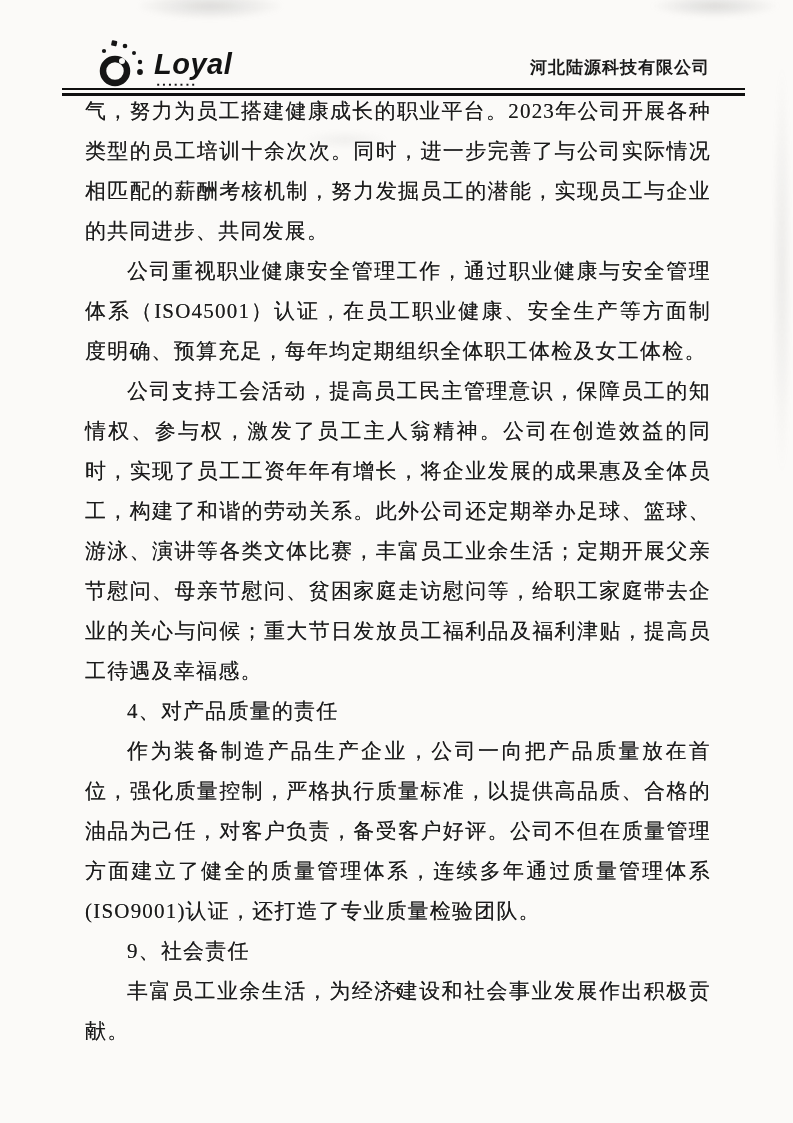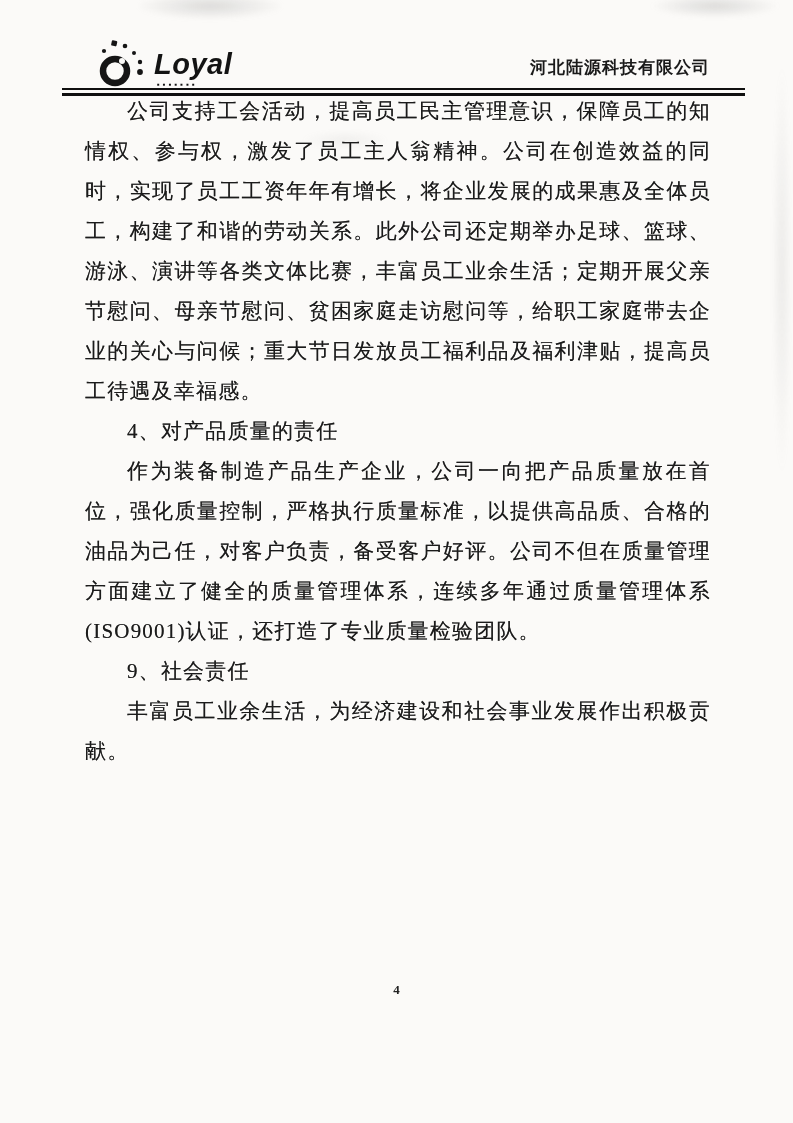--- a/index.html
+++ b/index.html
@@ -100,20 +100,22 @@
       <span class="logo-brand">Loyal</span>
       <span class="logo-subtext">▪▪▪▪▪▪▪</span>
     </div>
   </div>
 
   <div class="company">河北陆源科技有限公司</div>
 
   <div class="rule"></div>
 
   <div class="content">
+    <p class="no-indent">气，努力为员工搭建健康成长的职业平台。2023年公司开展各种类型的员工培训十余次次。同时，进一步完善了与公司实际情况相匹配的薪酬考核机制，努力发掘员工的潜能，实现员工与企业的共同进步、共同发展。</p>
+    <p>公司重视职业健康安全管理工作，通过职业健康与安全管理体系（ISO45001）认证，在员工职业健康、安全生产等方面制度明确、预算充足，每年均定期组织全体职工体检及女工体检。</p>
     <p>公司支持工会活动，提高员工民主管理意识，保障员工的知情权、参与权，激发了员工主人翁精神。公司在创造效益的同时，实现了员工工资年年有增长，将企业发展的成果惠及全体员工，构建了和谐的劳动关系。此外公司还定期举办足球、篮球、游泳、演讲等各类文体比赛，丰富员工业余生活；定期开展父亲节慰问、母亲节慰问、贫困家庭走访慰问等，给职工家庭带去企业的关心与问候；重大节日发放员工福利品及福利津贴，提高员工待遇及幸福感。</p>
     <p>4、对产品质量的责任</p>
     <p>作为装备制造产品生产企业，公司一向把产品质量放在首位，强化质量控制，严格执行质量标准，以提供高品质、合格的油品为己任，对客户负责，备受客户好评。公司不但在质量管理方面建立了健全的质量管理体系，连续多年通过质量管理体系(ISO9001)认证，还打造了专业质量检验团队。</p>
     <p>9、社会责任</p>
     <p>丰富员工业余生活，为经济建设和社会事业发展作出积极贡献。</p>
   </div>
 
   <div class="pagenum">4</div>
 
 </div>

